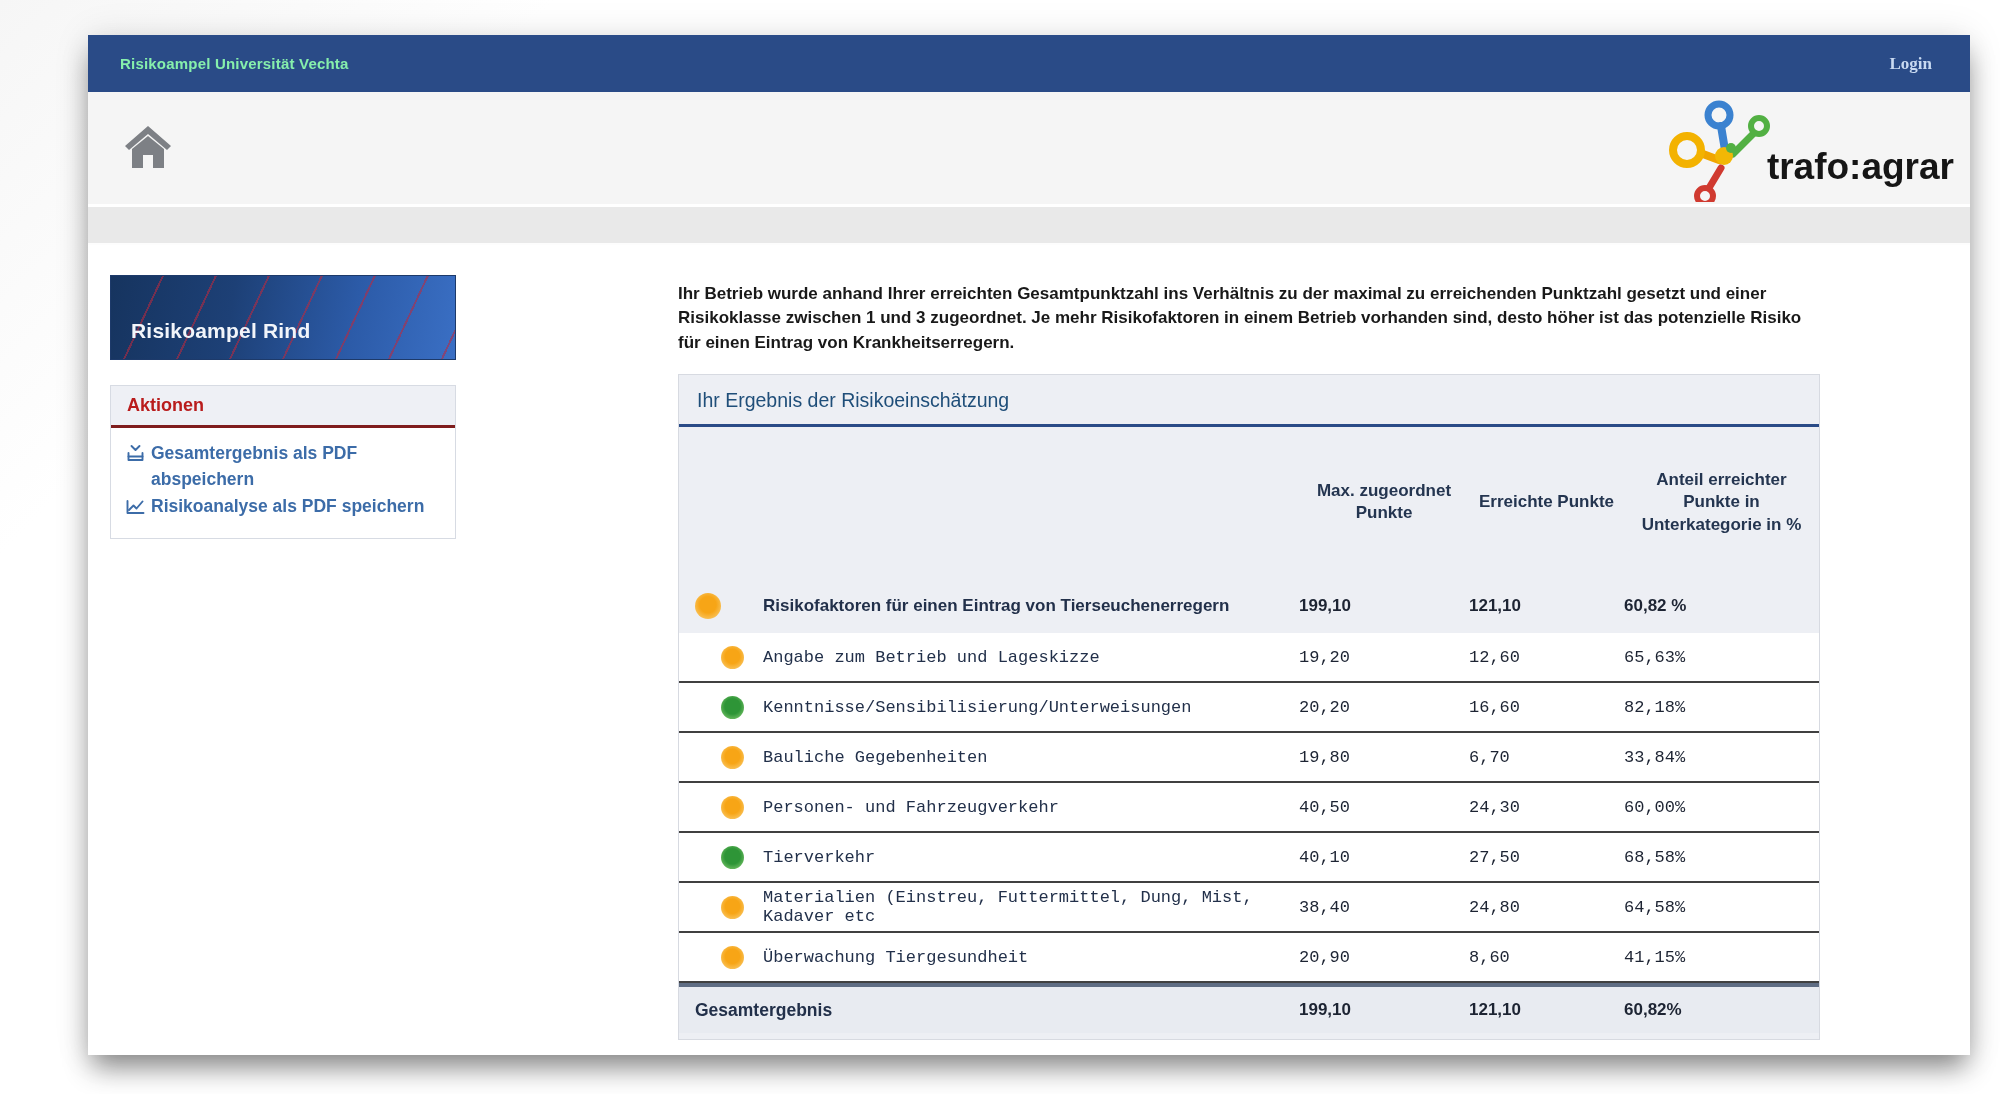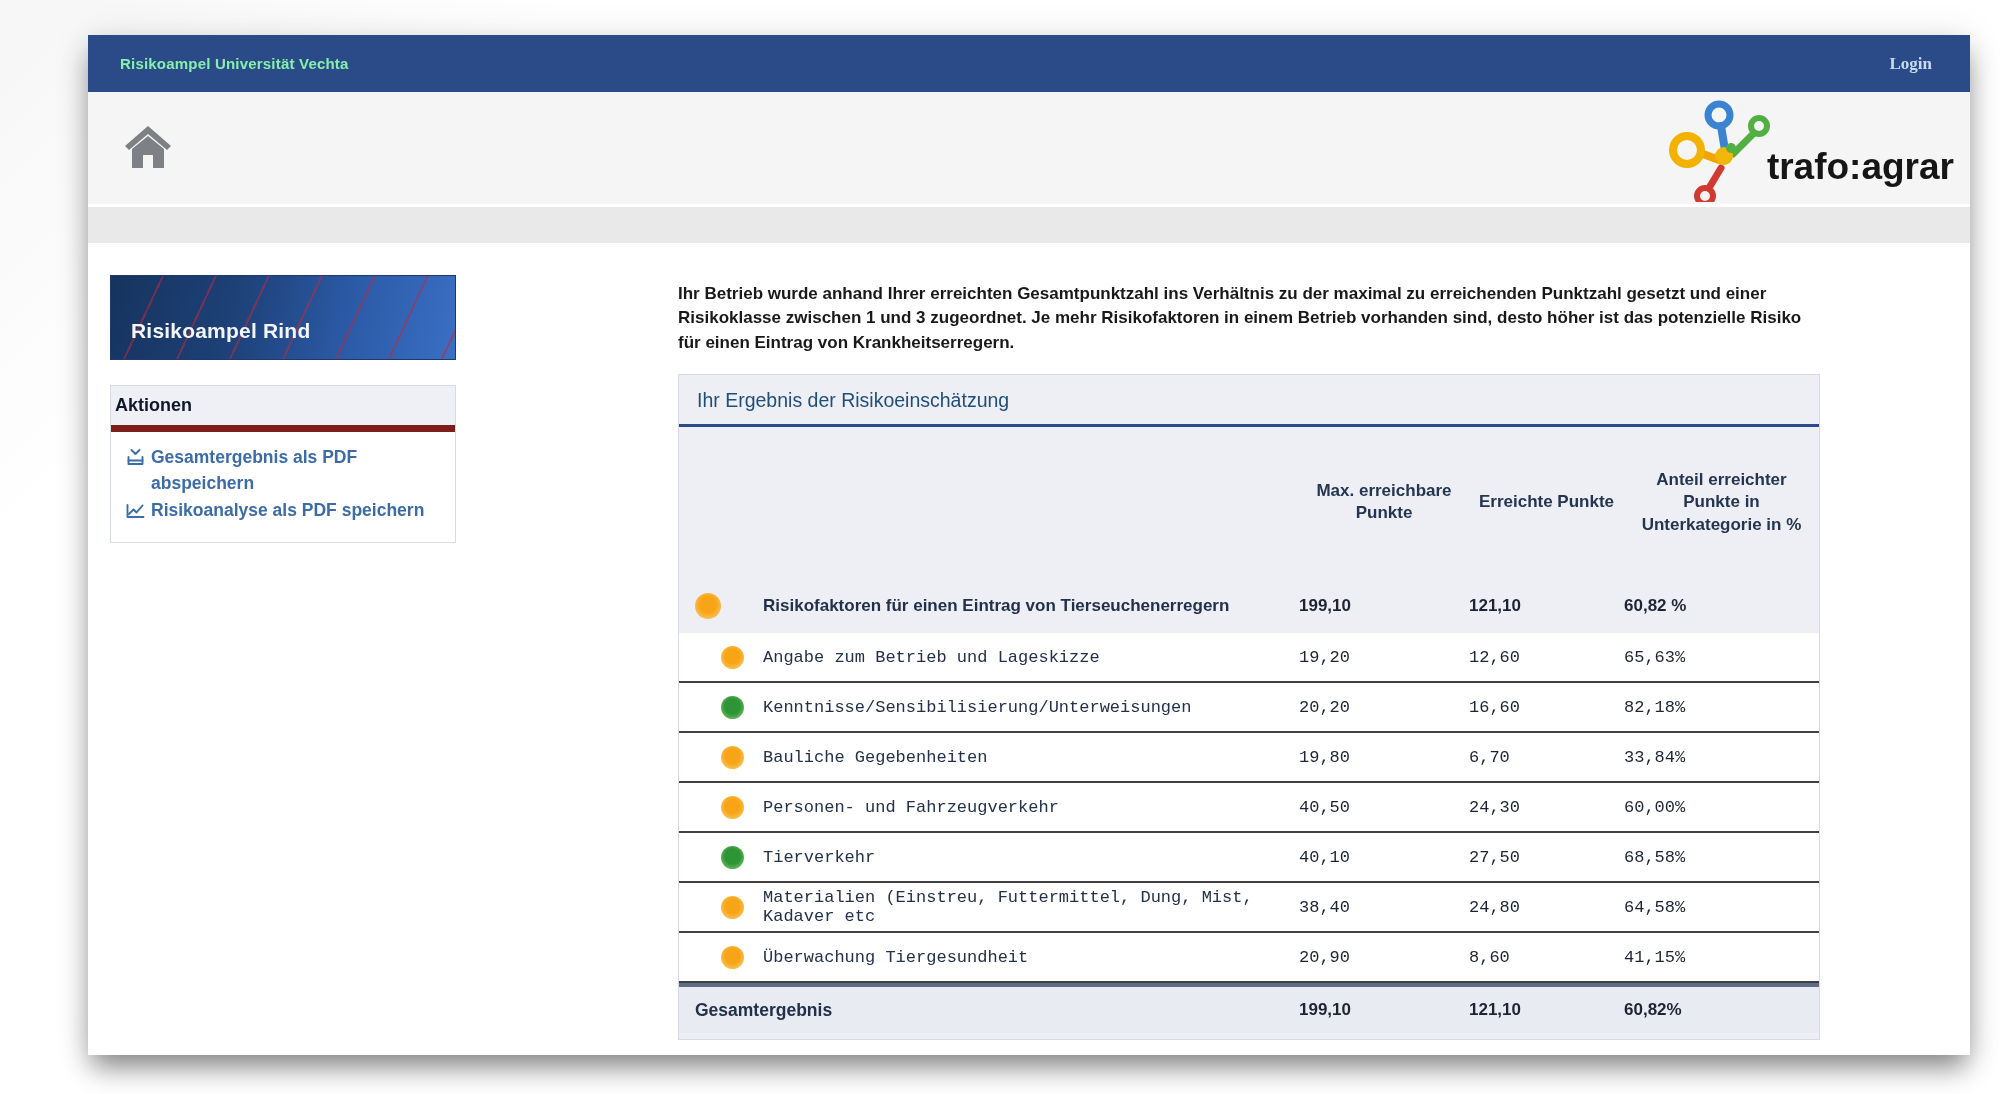--- a/index.html
+++ b/index.html
@@ -56,23 +56,23 @@
     background:
       repeating-linear-gradient(115deg, transparent 0 46px, rgba(190,40,60,0.55) 46px 48px),
       linear-gradient(100deg, #16345f 0%, #1d4076 35%, #2c5ba8 70%, #3a6fc4 100%);
     border: 1px solid #1d3a6a;
     display: flex; align-items: flex-end;
     padding: 0 0 16px 20px;
   }
   .banner-title { color: #f2f5fa; font-size: 21px; font-weight: bold; letter-spacing: .2px; }
   .actions-panel { margin-top: 25px; border: 1px solid #d7dbe3; background: #ffffff; }
   .actions-header {
-    background: #eef0f5; border-bottom: 7px solid #7f1d1d;
-    padding: 9px 4px;
-    color: #0f172a; font-size: 18px; font-weight: bold;
+    background: #eef0f5; border-bottom: 3px solid #7f1d1d;
+    padding: 9px 16px;
+    color: #b91c1c; font-size: 18px; font-weight: bold;
   }
   .actions-body { padding: 12px 14px 14px 14px; }
   .action-item {
     display: flex; align-items: flex-start;
     color: #3c6ca8; font-size: 17.5px; font-weight: 600;
     line-height: 1.5; cursor: pointer;
   }
   .action-item .a-icon { flex: 0 0 26px; padding-top: 4px; }
   
   .main { position: absolute; left: 590px; top: 247px; width: 1142px; }
@@ -193,21 +193,21 @@
 
   <div class="main">
     <p class="intro">Ihr Betrieb wurde anhand Ihrer erreichten Gesamtpunktzahl ins Verhältnis zu der maximal zu erreichenden Punktzahl gesetzt und einer Risikoklasse zwischen 1 und 3 zugeordnet. Je mehr Risikofaktoren in einem Betrieb vorhanden sind, desto höher ist das potenzielle Risiko für einen Eintrag von Krankheitserregern.</p>
 
     <div class="panel">
       <div class="panel-heading">Ihr Ergebnis der Risikoeinschätzung</div>
 
       <div class="trow thead">
         <div class="cell"></div>
         <div class="cell"></div>
-        <div class="cell">Max. erreichbare Punkte</div>
+        <div class="cell">Max. zugeordnet Punkte</div>
         <div class="cell">Erreichte Punkte</div>
         <div class="cell">Anteil erreichter Punkte in Unterkategorie in %</div>
       </div>
 
       <div class="trow bold-row">
         <div class="cell dot-cell">
             <span class="dot" data-color="orange"></span>
           </div>
         <div class="cell label-cell">Risikofaktoren für einen Eintrag von Tierseuchenerregern</div>
         <div class="cell num">199,10</div>

